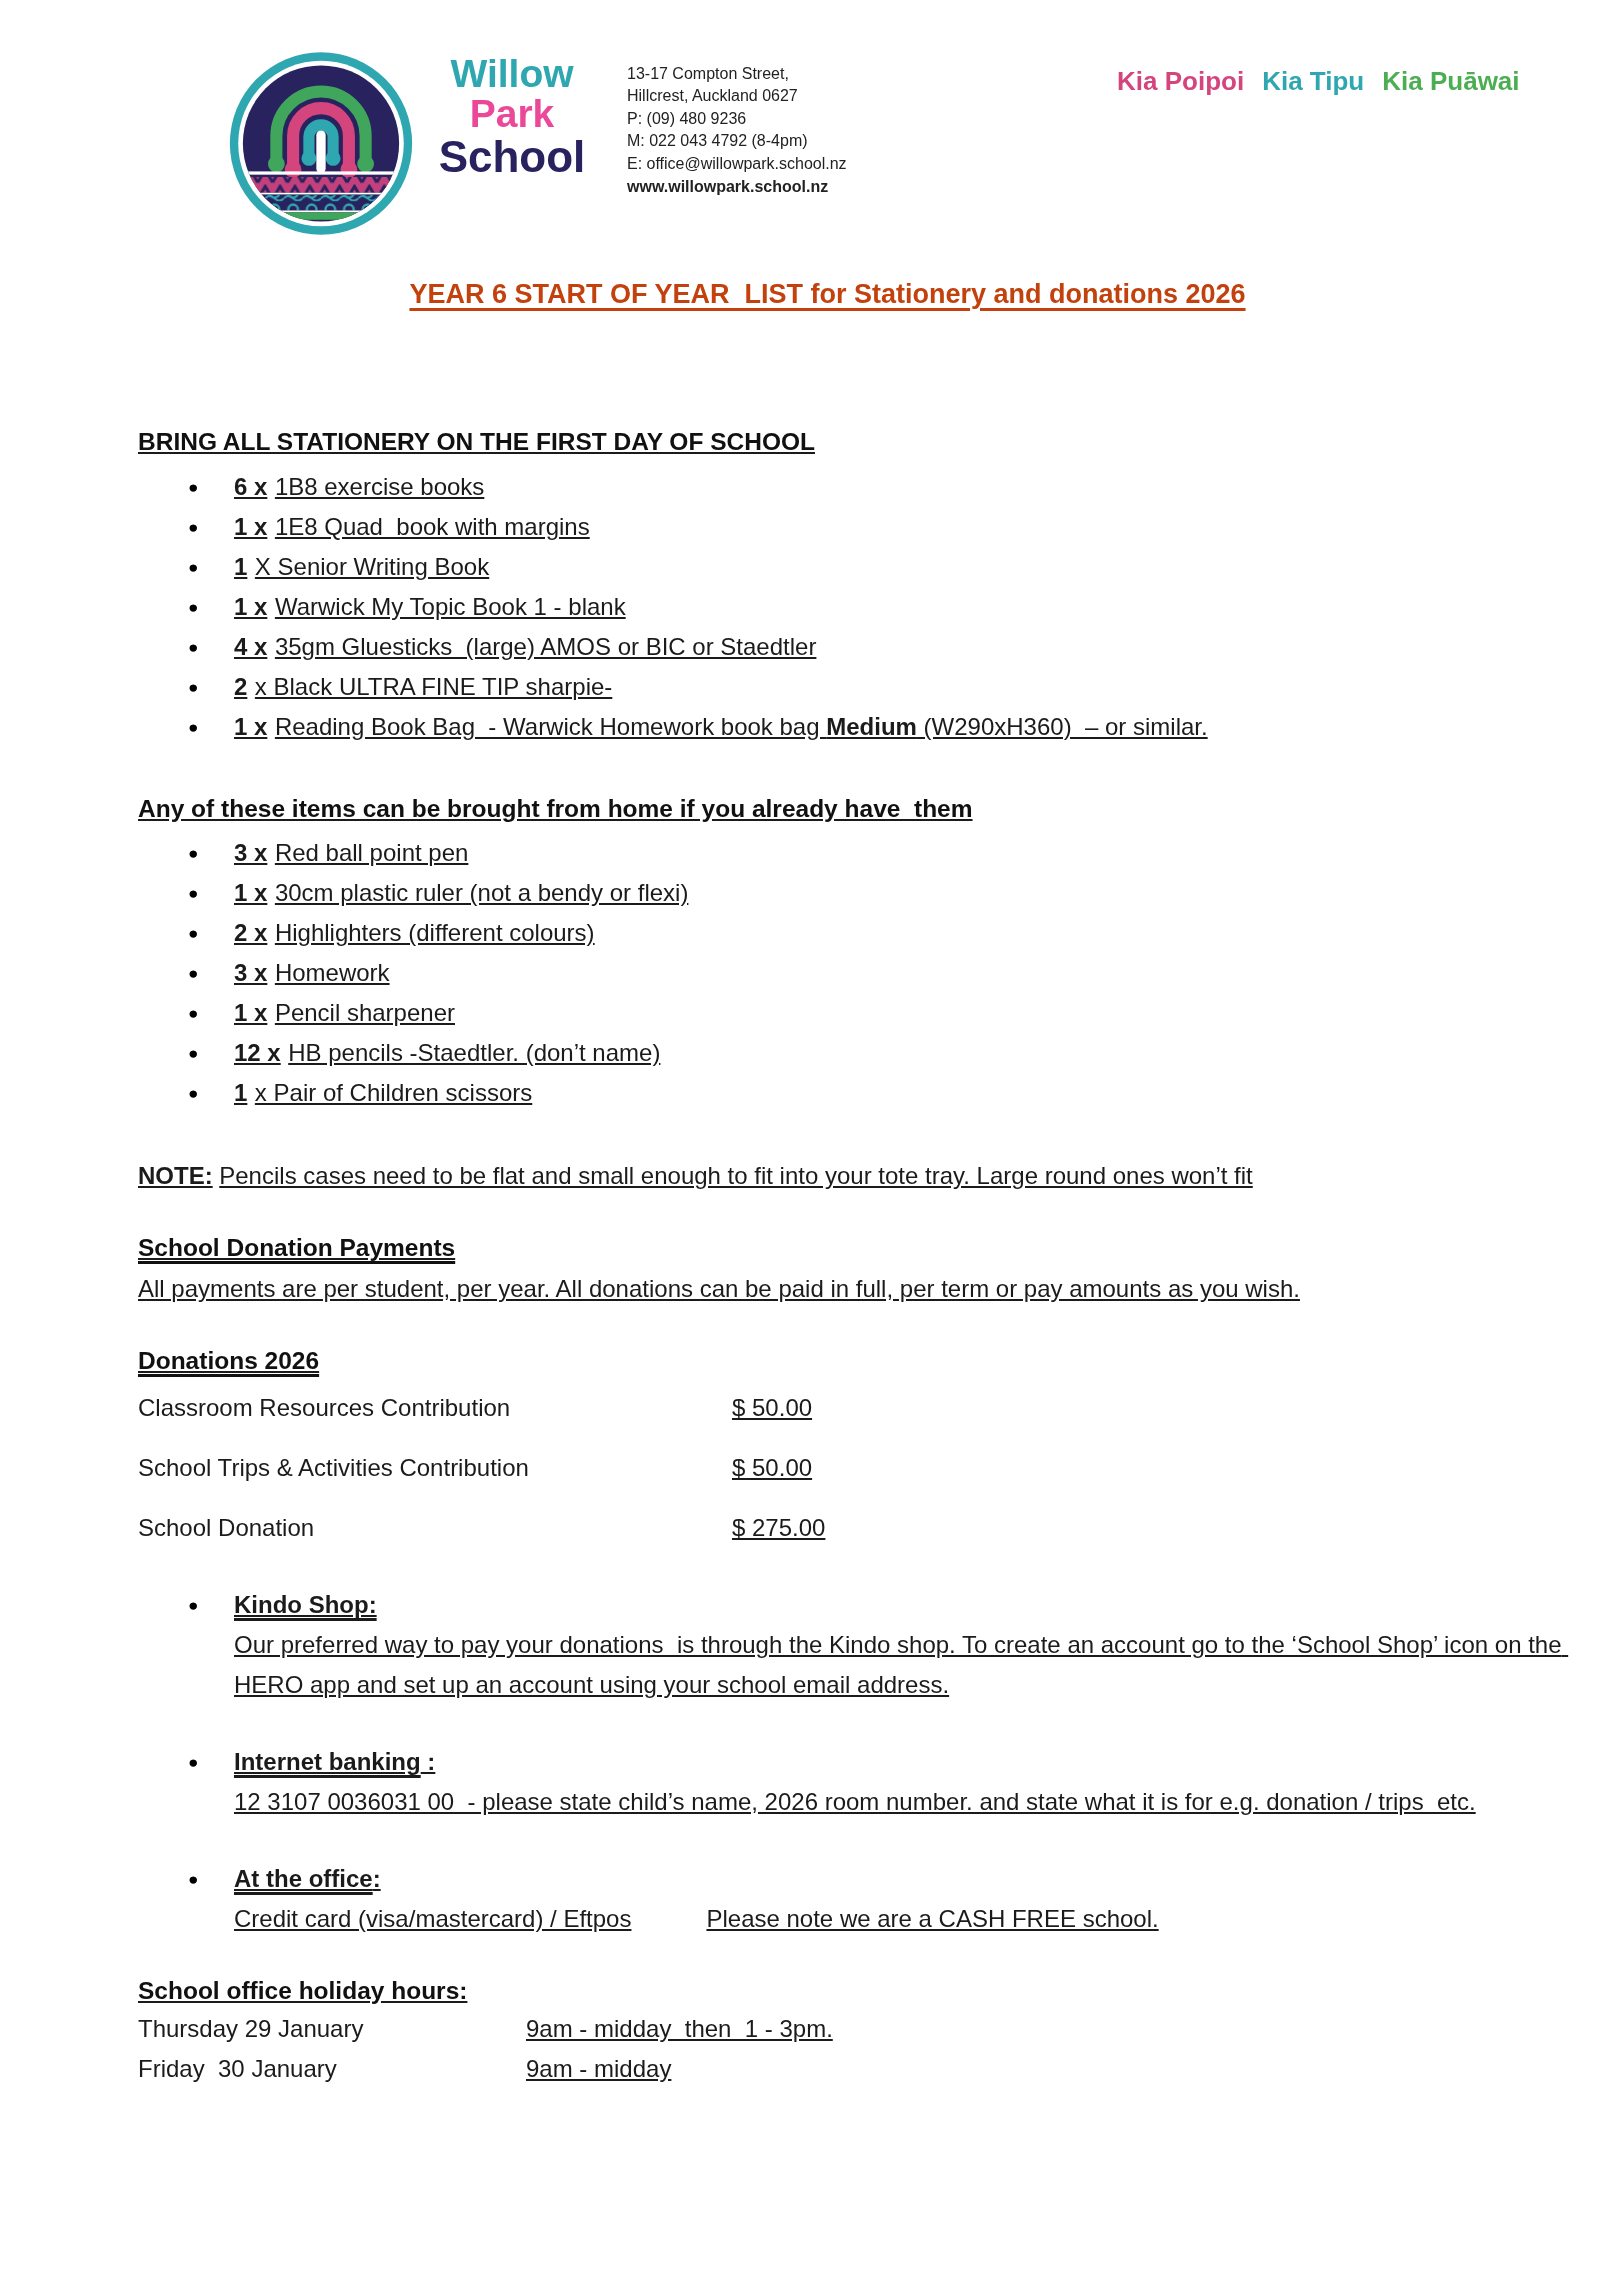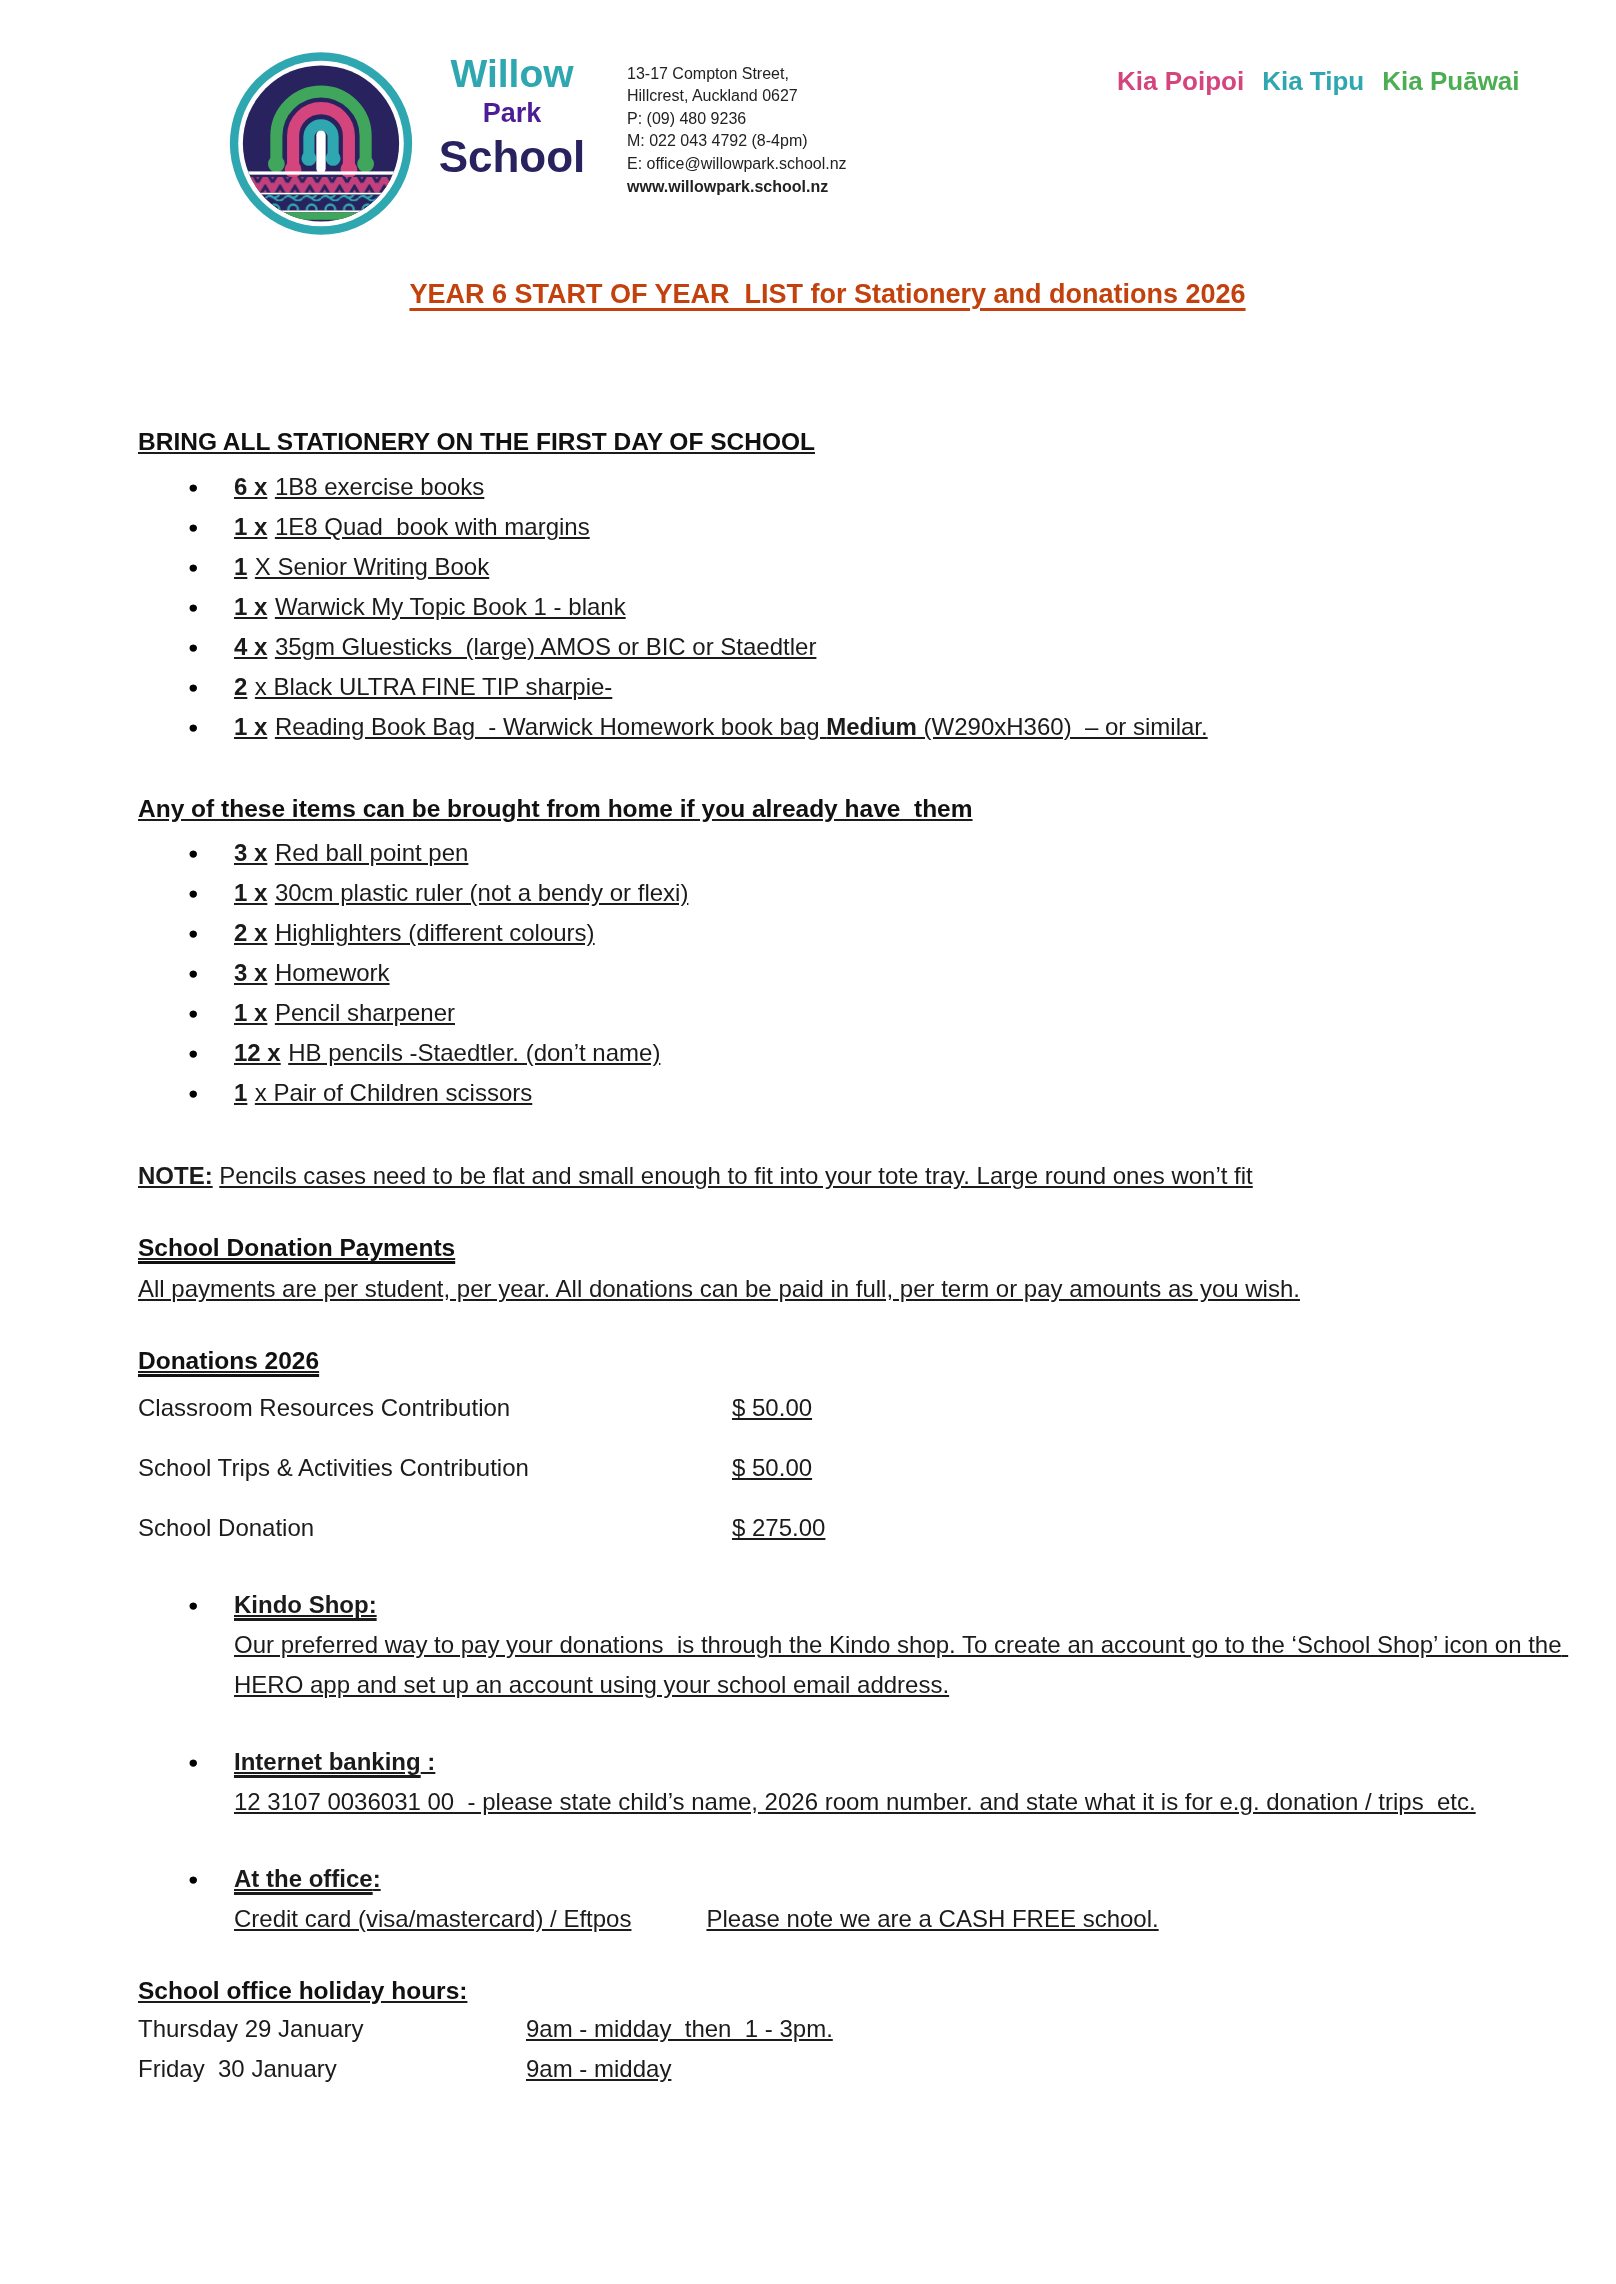--- a/index.html
+++ b/index.html
@@ -12,21 +12,21 @@
     overflow:hidden;
     padding-left:19px;
   }
   [data-bind] { white-space:pre-wrap; }
 
   
   .letterhead { position:relative; height:241px; }
   .logo { position:absolute; left:209px; top:47px; width:186px; height:193px; }
   .school-name { position:absolute; left:384px; top:53px; width:218px; text-align:center; font-weight:bold; }
   .name-1 { font-size:39px; line-height:41px; color:#2fa7b0; }
-  .name-2 { font-size:27px; line-height:39px; color:#4c1d95; }
+  .name-2 { font-size:39px; line-height:39px; color:#ec4899; }
   .name-3 { font-size:44px; line-height:47px; color:#28235e; }
   .contact { position:absolute; left:608px; top:63px; font-size:16px; line-height:22.4px; color:#222; }
   .contact .website { font-weight:bold; margin-top:0.8px; }
   .motto { position:absolute; left:1098px; top:66px; font-size:26px; font-weight:bold; }
   .motto span { margin-right:10.8px; }
   .m-pink  { color:#d5457d; }
   .m-teal  { color:#2fa7b0; }
   .m-green { color:#4cae52; }
 
   

